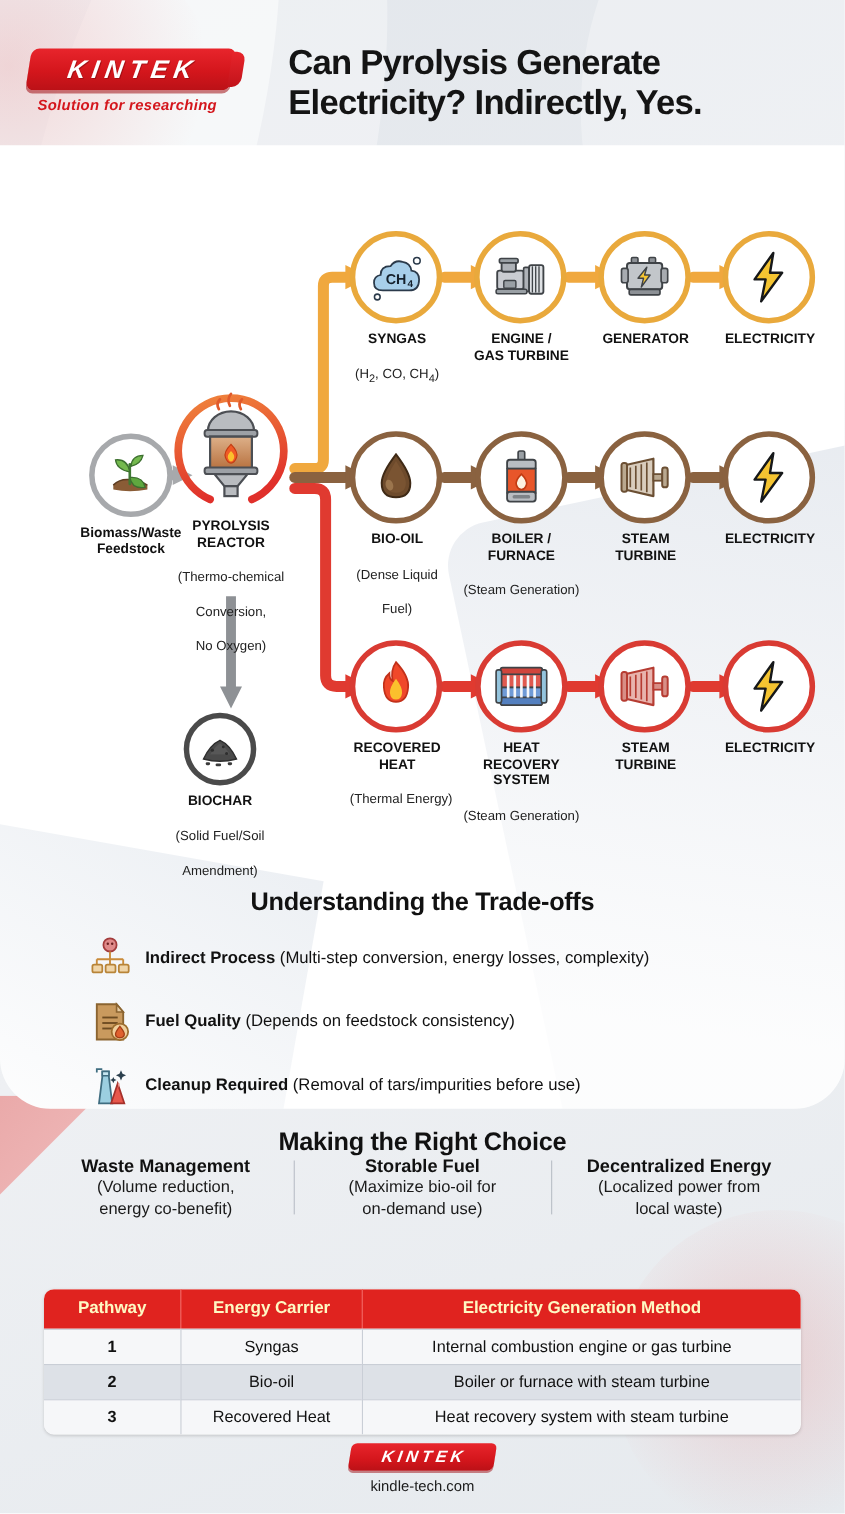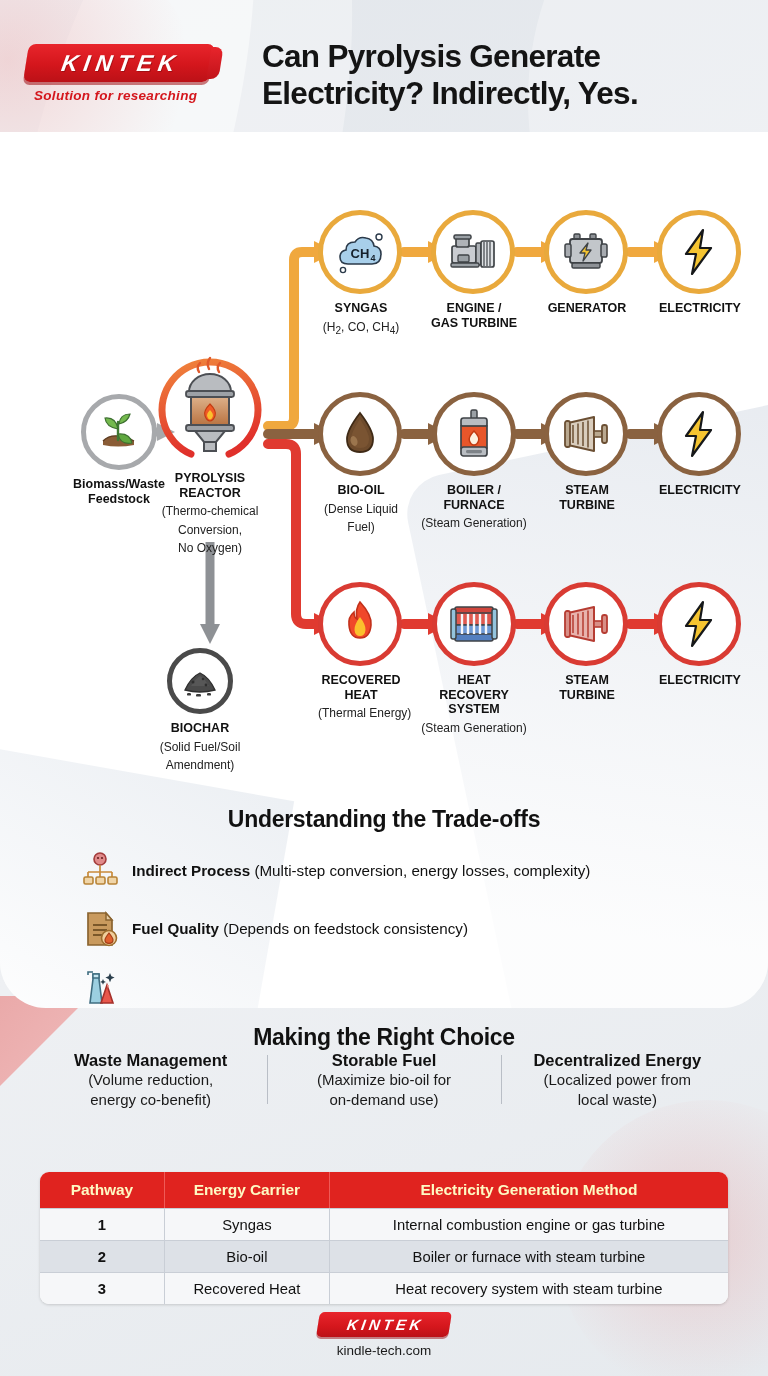--- a/index.html
+++ b/index.html
@@ -110,21 +110,21 @@
     background:#fff;
     display:flex; align-items:center; justify-content:center;
     position:relative;
   }
   .node-label {
     margin-top:7px; font-weight:bold; font-size:12.5px;
     line-height:1.17; color:#111; white-space:nowrap;
   }
   .node-sub {
     font-size:12px; line-height:1.2; color:#222; font-weight:normal;
-    margin-top:4px;
+    margin-top:17px;
   }
   .ring-gray   { border:5px solid #a7a9ac; }
   .ring-orange { border:5px solid #e9a93c; }
   .ring-brown  { border:5px solid #8a6240; }
   .ring-red    { border:5px solid #d93b33; }
   .ring-dark   { border:5px solid #4a4a4a; }
 
   
   #tradeoffs { position:absolute; left:0; top:806px; width:768px; }
   .section-title {
@@ -595,20 +595,23 @@
       <div class="to-ico">
         <svg width="40" height="40" viewBox="0 0 40 40">
           <path d="M13 7 L19 7 L19 12 L22 36 L10 36 L13 12 z" fill="#9ccfe0" stroke="#3f6d80" stroke-width="1.6"></path>
           <path d="M13 7 L19 7 L19 11 L13 11 z" fill="#c6e6f0" stroke="#3f6d80" stroke-width="1.4"></path>
           <path d="M13 5 L8 5 L8 8" stroke="#3f6d80" stroke-width="1.6" fill="none"></path>
           <path d="M27 18 L33 36 L21 36 z" fill="#e8574c" stroke="#a5302a" stroke-width="1.6"></path>
           <path d="M27 18 L29 18 L28 22" fill="#f5978f"></path>
           <path d="M30 6 l1.4 3.2 l3.2 1.4 l-3.2 1.4 l-1.4 3.2 l-1.4 -3.2 l-3.2 -1.4 l3.2 -1.4 z" fill="#2b3f4d"></path>
           <path d="M23 12 l0.9 2 l2 0.9 l-2 0.9 l-0.9 2 l-0.9 -2 l-2 -0.9 l2 -0.9 z" fill="#2b3f4d"></path>
         </svg>
+      </div>
+      <div class="to-text">
+        <b>Cleanup Required</b><span> (Removal of tars/impurities before use)</span>
       </div>
     </div>
   </div>
 
   <div id="choice">
     <div class="section-title">Making the Right Choice</div>
     <div class="choice-cols">
       <div class="choice-col">
         <div class="choice-h">Waste Management</div>
         <div class="choice-s">(Volume reduction,</div>

